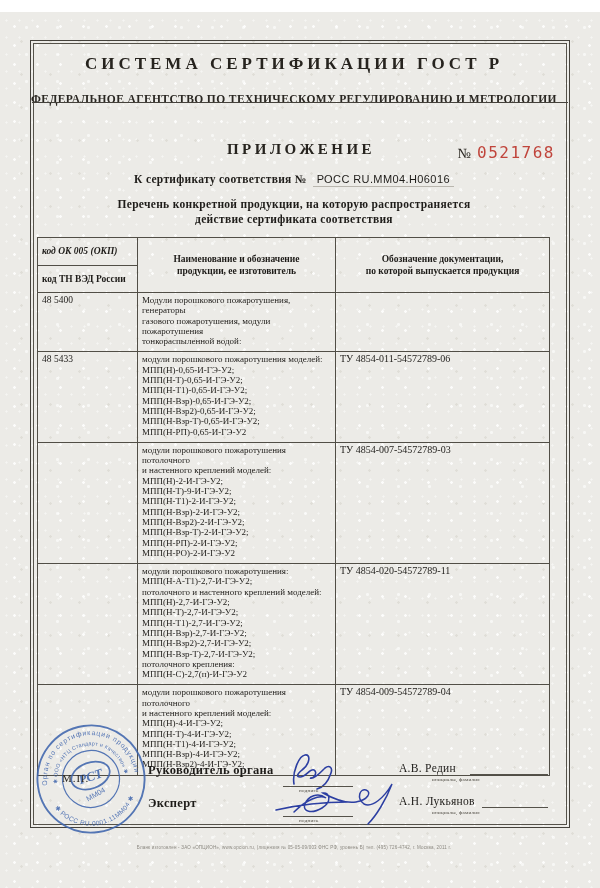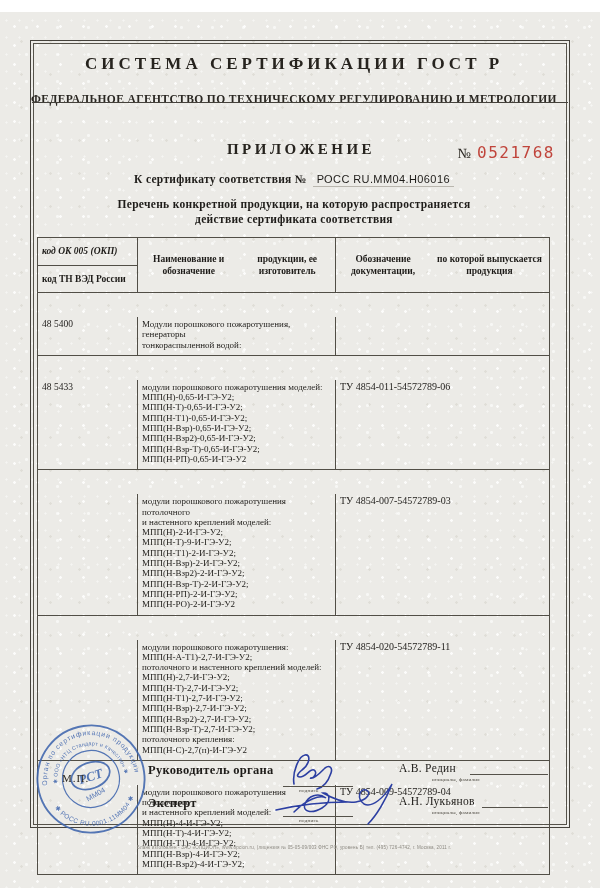--- a/index.html
+++ b/index.html
@@ -70,26 +70,26 @@
     border:1px solid #514e46;
     font-size:9px; line-height:10.3px;
   }
   .t-hrow { display:flex; height:55px; border-bottom:1px solid #514e46; }
   .h-c1 { width:100px; border-right:1px solid #514e46; display:flex; flex-direction:column; }
   .h-c1 > div { flex:1; display:flex; align-items:center; padding-left:4px; font-weight:bold; font-size:9.5px; }
   .h-c1 > div:first-child { border-bottom:1px solid #514e46;font-style:italic; }
   .h-c2 { width:198px; border-right:1px solid #514e46; }
   .h-c3 { flex:1; }
   .h-c2, .h-c3 {
-    display:flex; flex-direction:row; justify-content:center; align-items:center;
+    display:flex; flex-direction:column; justify-content:center; align-items:center;
     text-align:center; font-weight:bold; font-size:9.5px; line-height:12px;
   }
   .t-row { display:flex; border-bottom:1px solid #514e46; }
   .t-row:last-child { border-bottom:none; }
-  .t-row .c { padding:2px 4px 5px 4px;margin-top:24px; }
+  .t-row .c { padding:2px 4px 5px 4px; }
   .c.code { width:100px; border-right:1px solid #514e46; font-size:9.5px; }
   .c.name { width:198px; border-right:1px solid #514e46; }
   .c.doc  { flex:1; font-size:10px; }
   .t-row:nth-child(2) { min-height:37px; }
   .t-row:nth-child(3) { min-height:83px; }
   .t-row:nth-child(4) { min-height:108px; }
   .t-row:nth-child(5) { min-height:119px; }
   .t-row:nth-child(6) { min-height:78px; }
 
   
@@ -161,20 +161,21 @@
     <div class="h-c3">
       <div>Обозначение документации,</div>
       <div>по которой выпускается продукция</div>
     </div>
   </div>
 
 <div class="t-row">
       <div class="c code">48 5400</div>
       <div class="c name">
         <div>Модули порошкового пожаротушения, генераторы</div>
+        <div>газового пожаротушения, модули пожаротушения</div>
         <div>тонкораспыленной водой:</div>
       </div>
       <div class="c doc"></div>
     </div>
     <div class="t-row">
       <div class="c code">48 5433</div>
       <div class="c name">
         <div>модули порошкового пожаротушения моделей:</div>
         <div>МПП(Н)-0,65-И-ГЭ-У2;</div>
         <div>МПП(Н-Т)-0,65-И-ГЭ-У2;</div>

